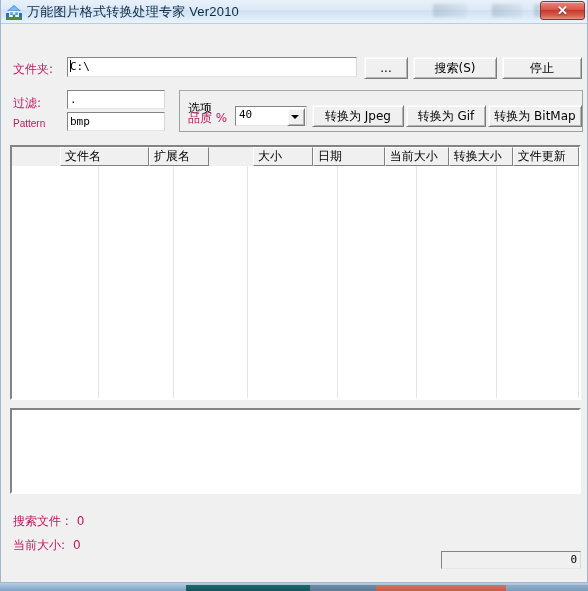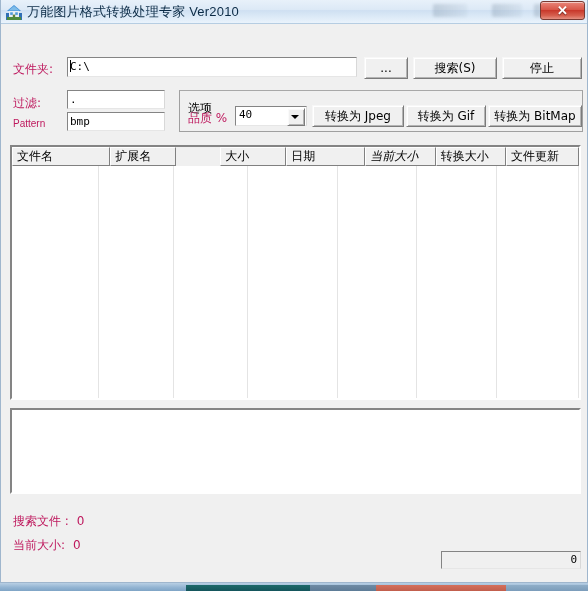--- a/index.html
+++ b/index.html
@@ -402,25 +402,25 @@
     </div>
     <div class="btn" id="btn-gif" style="left:405px; top:81px; width:80px; height:22px; line-height:20px;">
       <span>转换为 Gif</span>
     </div>
     <div class="btn" id="btn-bmp" style="left:487px; top:81px; width:94px; height:22px; line-height:20px;">
       <span>转换为 BitMap</span>
     </div>
 
     <div id="listview">
       <div id="lv-header">
-          <div class="lv-col" style="width: 112px;">文件名</div>
+          <div class="lv-col" style="width: 112px; margin-left: 48px;">文件名</div>
           <div class="lv-col" style="width: 75px;">扩展名</div>
           <div class="lv-col" style="width: 75px; margin-left: 44px;">大小</div>
           <div class="lv-col" style="width: 90px;">日期</div>
-          <div class="lv-col" style="width: 80px; font-style: italic;">当前大小</div>
+          <div class="lv-col" style="width: 80px;">当前大小</div>
           <div class="lv-col" style="width: 80px;">转换大小</div>
           <div class="lv-col" style="width: 83px;">文件更新</div>
         </div>
       <div id="lv-grid">
           <div class="lv-cell-col" style="width: 88px;"></div>
           <div class="lv-cell-col" style="width: 75px;"></div>
           <div class="lv-cell-col" style="width: 75px;"></div>
           <div class="lv-cell-col" style="width: 90px;"></div>
           <div class="lv-cell-col" style="width: 80px;"></div>
           <div class="lv-cell-col" style="width: 80px;"></div>

